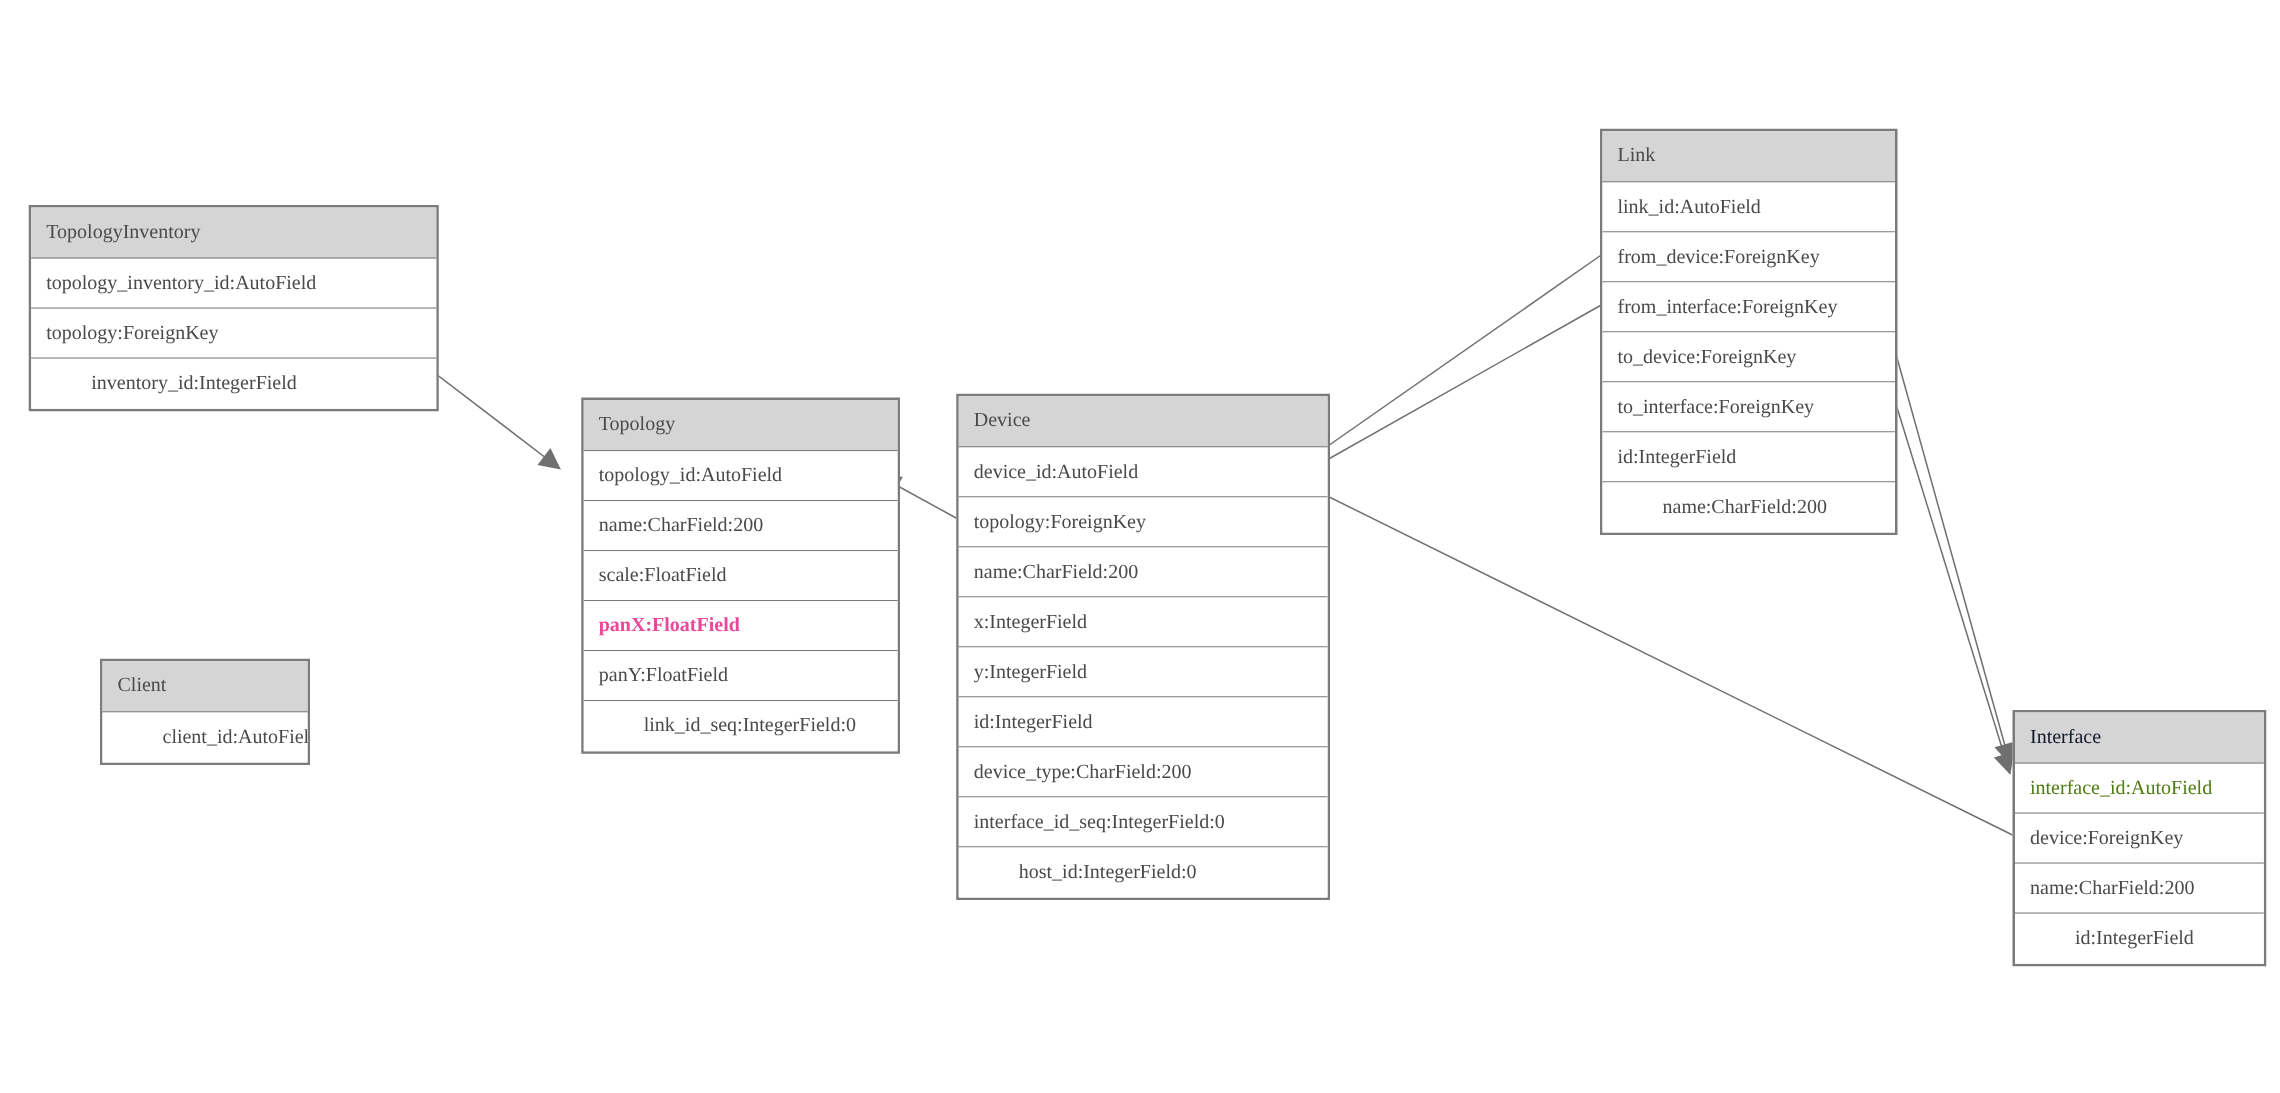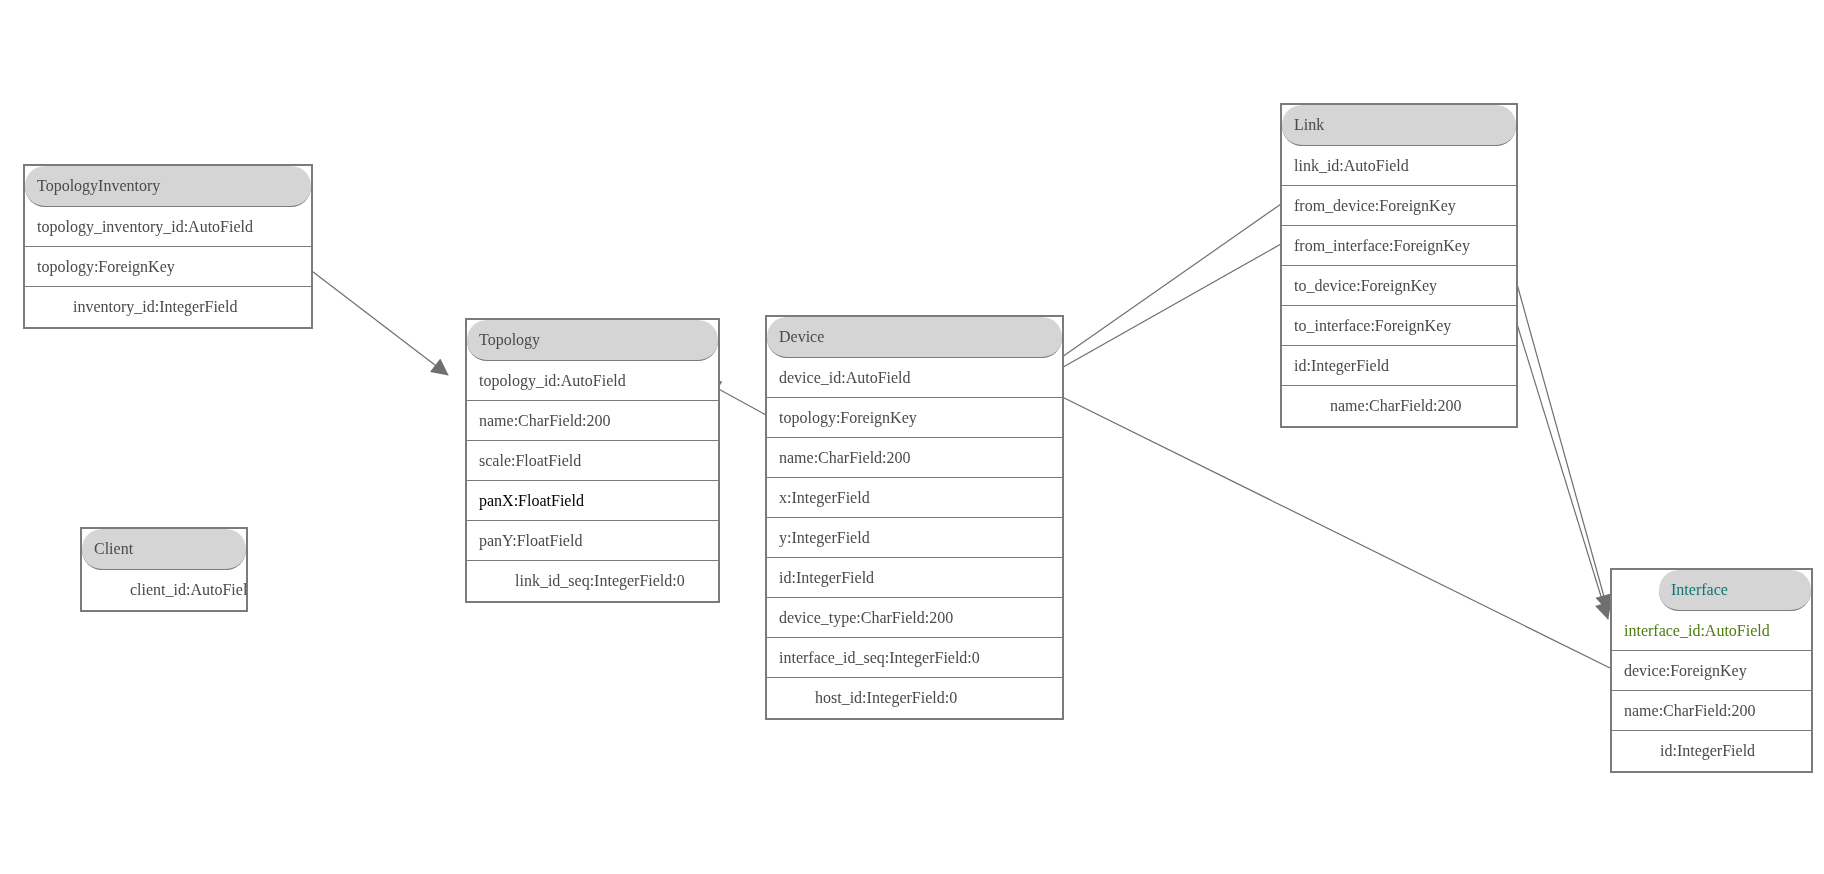--- a/index.html
+++ b/index.html
@@ -34,21 +34,20 @@
     box-sizing: border-box;
     height: 41px;
     line-height: 39px;
     background: #d5d5d5;
     border-bottom: 1px solid #7b7b7b;
     padding-left: 12px;
     font-size: 16px;
     color: #4a4a4a;
     white-space: nowrap;
     overflow: hidden;
-    border-radius: 20px;
   }
   .entity-field {
     box-sizing: border-box;
     height: 40px;
     line-height: 39px;
     background: #ffffff;
     border-bottom: 1px solid #7b7b7b;
     padding-left: 12px;
     font-size: 16px;
     color: #4a4a4a;
@@ -72,32 +71,32 @@
     </defs>
   <line x1="304" y1="265" x2="448" y2="375" stroke="#6f6f6f" stroke-width="1.2" marker-end="url(#arrow)"></line>
       <line x1="766" y1="415" x2="704" y2="381" stroke="#6f6f6f" stroke-width="1.2" marker-end="url(#arrow)"></line>
       <line x1="1281" y1="204" x2="1042" y2="371" stroke="#6f6f6f" stroke-width="1.2" marker-end="url(#arrow)"></line>
       <line x1="1281" y1="244" x2="1042" y2="379" stroke="#6f6f6f" stroke-width="1.2" marker-end="url(#arrow)"></line>
       <line x1="1517" y1="284" x2="1608" y2="611" stroke="#6f6f6f" stroke-width="1.2" marker-end="url(#arrow)"></line>
       <line x1="1517" y1="324" x2="1608" y2="619" stroke="#6f6f6f" stroke-width="1.2" marker-end="url(#arrow)"></line>
       <line x1="1610" y1="668" x2="1044" y2="388" stroke="#6f6f6f" stroke-width="1.2" marker-end="url(#arrow)"></line>
     </svg>
 
-<div class="entity" style="left: 23px; top: 164px; width: 290px; border-color: rgb(123, 123, 123);">
+<div class="entity" style="left: 23px; top: 164px; width: 328px; border-color: rgb(123, 123, 123);">
       <div class="entity-header" style="background: rgb(213, 213, 213); color: rgb(74, 74, 74);">TopologyInventory</div>
       <div class="entity-field" style="color: rgb(74, 74, 74); border-color: rgb(123, 123, 123);">topology_inventory_id:AutoField</div>
       <div class="entity-field" style="color: rgb(74, 74, 74); border-color: rgb(123, 123, 123);">topology:ForeignKey</div>
       <div class="entity-field" style="color: rgb(74, 74, 74); border-color: rgb(123, 123, 123);">inventory_id:IntegerField</div>
     </div>
     <div class="entity" style="left: 465px; top: 318px; width: 255px; border-color: rgb(123, 123, 123);">
       <div class="entity-header" style="background: rgb(213, 213, 213); color: rgb(74, 74, 74);">Topology</div>
       <div class="entity-field" style="color: rgb(74, 74, 74); border-color: rgb(123, 123, 123);">topology_id:AutoField</div>
       <div class="entity-field" style="color: rgb(74, 74, 74); border-color: rgb(123, 123, 123);">name:CharField:200</div>
       <div class="entity-field" style="color: rgb(74, 74, 74); border-color: rgb(123, 123, 123);">scale:FloatField</div>
-      <div class="entity-field" style="color: #000000; border-color: rgb(123, 123, 123);">panX:FloatField</div>
+      <div class="entity-field" style="color: #ec4899; border-color: rgb(123, 123, 123); font-weight: bold;">panX:FloatField</div>
       <div class="entity-field" style="color: rgb(74, 74, 74); border-color: rgb(123, 123, 123);">panY:FloatField</div>
       <div class="entity-field" style="color: rgb(74, 74, 74); border-color: rgb(123, 123, 123);">link_id_seq:IntegerField:0</div>
     </div>
     <div class="entity" style="left: 80px; top: 527px; width: 168px; border-color: rgb(123, 123, 123);">
       <div class="entity-header" style="background: rgb(213, 213, 213); color: rgb(74, 74, 74);">Client</div>
       <div class="entity-field" style="color: rgb(74, 74, 74); border-color: rgb(123, 123, 123);">client_id:AutoField</div>
     </div>
     <div class="entity" style="left: 765px; top: 315px; width: 299px; border-color: rgb(123, 123, 123);">
       <div class="entity-header" style="background: rgb(213, 213, 213); color: rgb(74, 74, 74);">Device</div>
       <div class="entity-field" style="color: rgb(74, 74, 74); border-color: rgb(123, 123, 123);">device_id:AutoField</div>
@@ -114,19 +113,19 @@
       <div class="entity-header" style="background: rgb(213, 213, 213); color: rgb(74, 74, 74);">Link</div>
       <div class="entity-field" style="color: rgb(74, 74, 74); border-color: rgb(123, 123, 123);">link_id:AutoField</div>
       <div class="entity-field" style="color: rgb(74, 74, 74); border-color: rgb(123, 123, 123);">from_device:ForeignKey</div>
       <div class="entity-field" style="color: rgb(74, 74, 74); border-color: rgb(123, 123, 123);">from_interface:ForeignKey</div>
       <div class="entity-field" style="color: rgb(74, 74, 74); border-color: rgb(123, 123, 123);">to_device:ForeignKey</div>
       <div class="entity-field" style="color: rgb(74, 74, 74); border-color: rgb(123, 123, 123);">to_interface:ForeignKey</div>
       <div class="entity-field" style="color: rgb(74, 74, 74); border-color: rgb(123, 123, 123);">id:IntegerField</div>
       <div class="entity-field" style="color: rgb(74, 74, 74); border-color: rgb(123, 123, 123);">name:CharField:200</div>
     </div>
     <div class="entity" style="left: 1610px; top: 568px; width: 203px; border-color: rgb(123, 123, 123);">
-      <div class="entity-header" style="background: rgb(213, 213, 213); color: #0f766e; margin-left: 47px;">Interface</div>
+      <div class="entity-header" style="background: rgb(213, 213, 213); color: #0f172a;">Interface</div>
       <div class="entity-field" style="color: #4d7c0f; border-color: rgb(123, 123, 123);">interface_id:AutoField</div>
       <div class="entity-field" style="color: rgb(74, 74, 74); border-color: rgb(123, 123, 123);">device:ForeignKey</div>
       <div class="entity-field" style="color: rgb(74, 74, 74); border-color: rgb(123, 123, 123);">name:CharField:200</div>
       <div class="entity-field" style="color: rgb(74, 74, 74); border-color: rgb(123, 123, 123);">id:IntegerField</div>
     </div>
   </div>
 
 </body></html>

